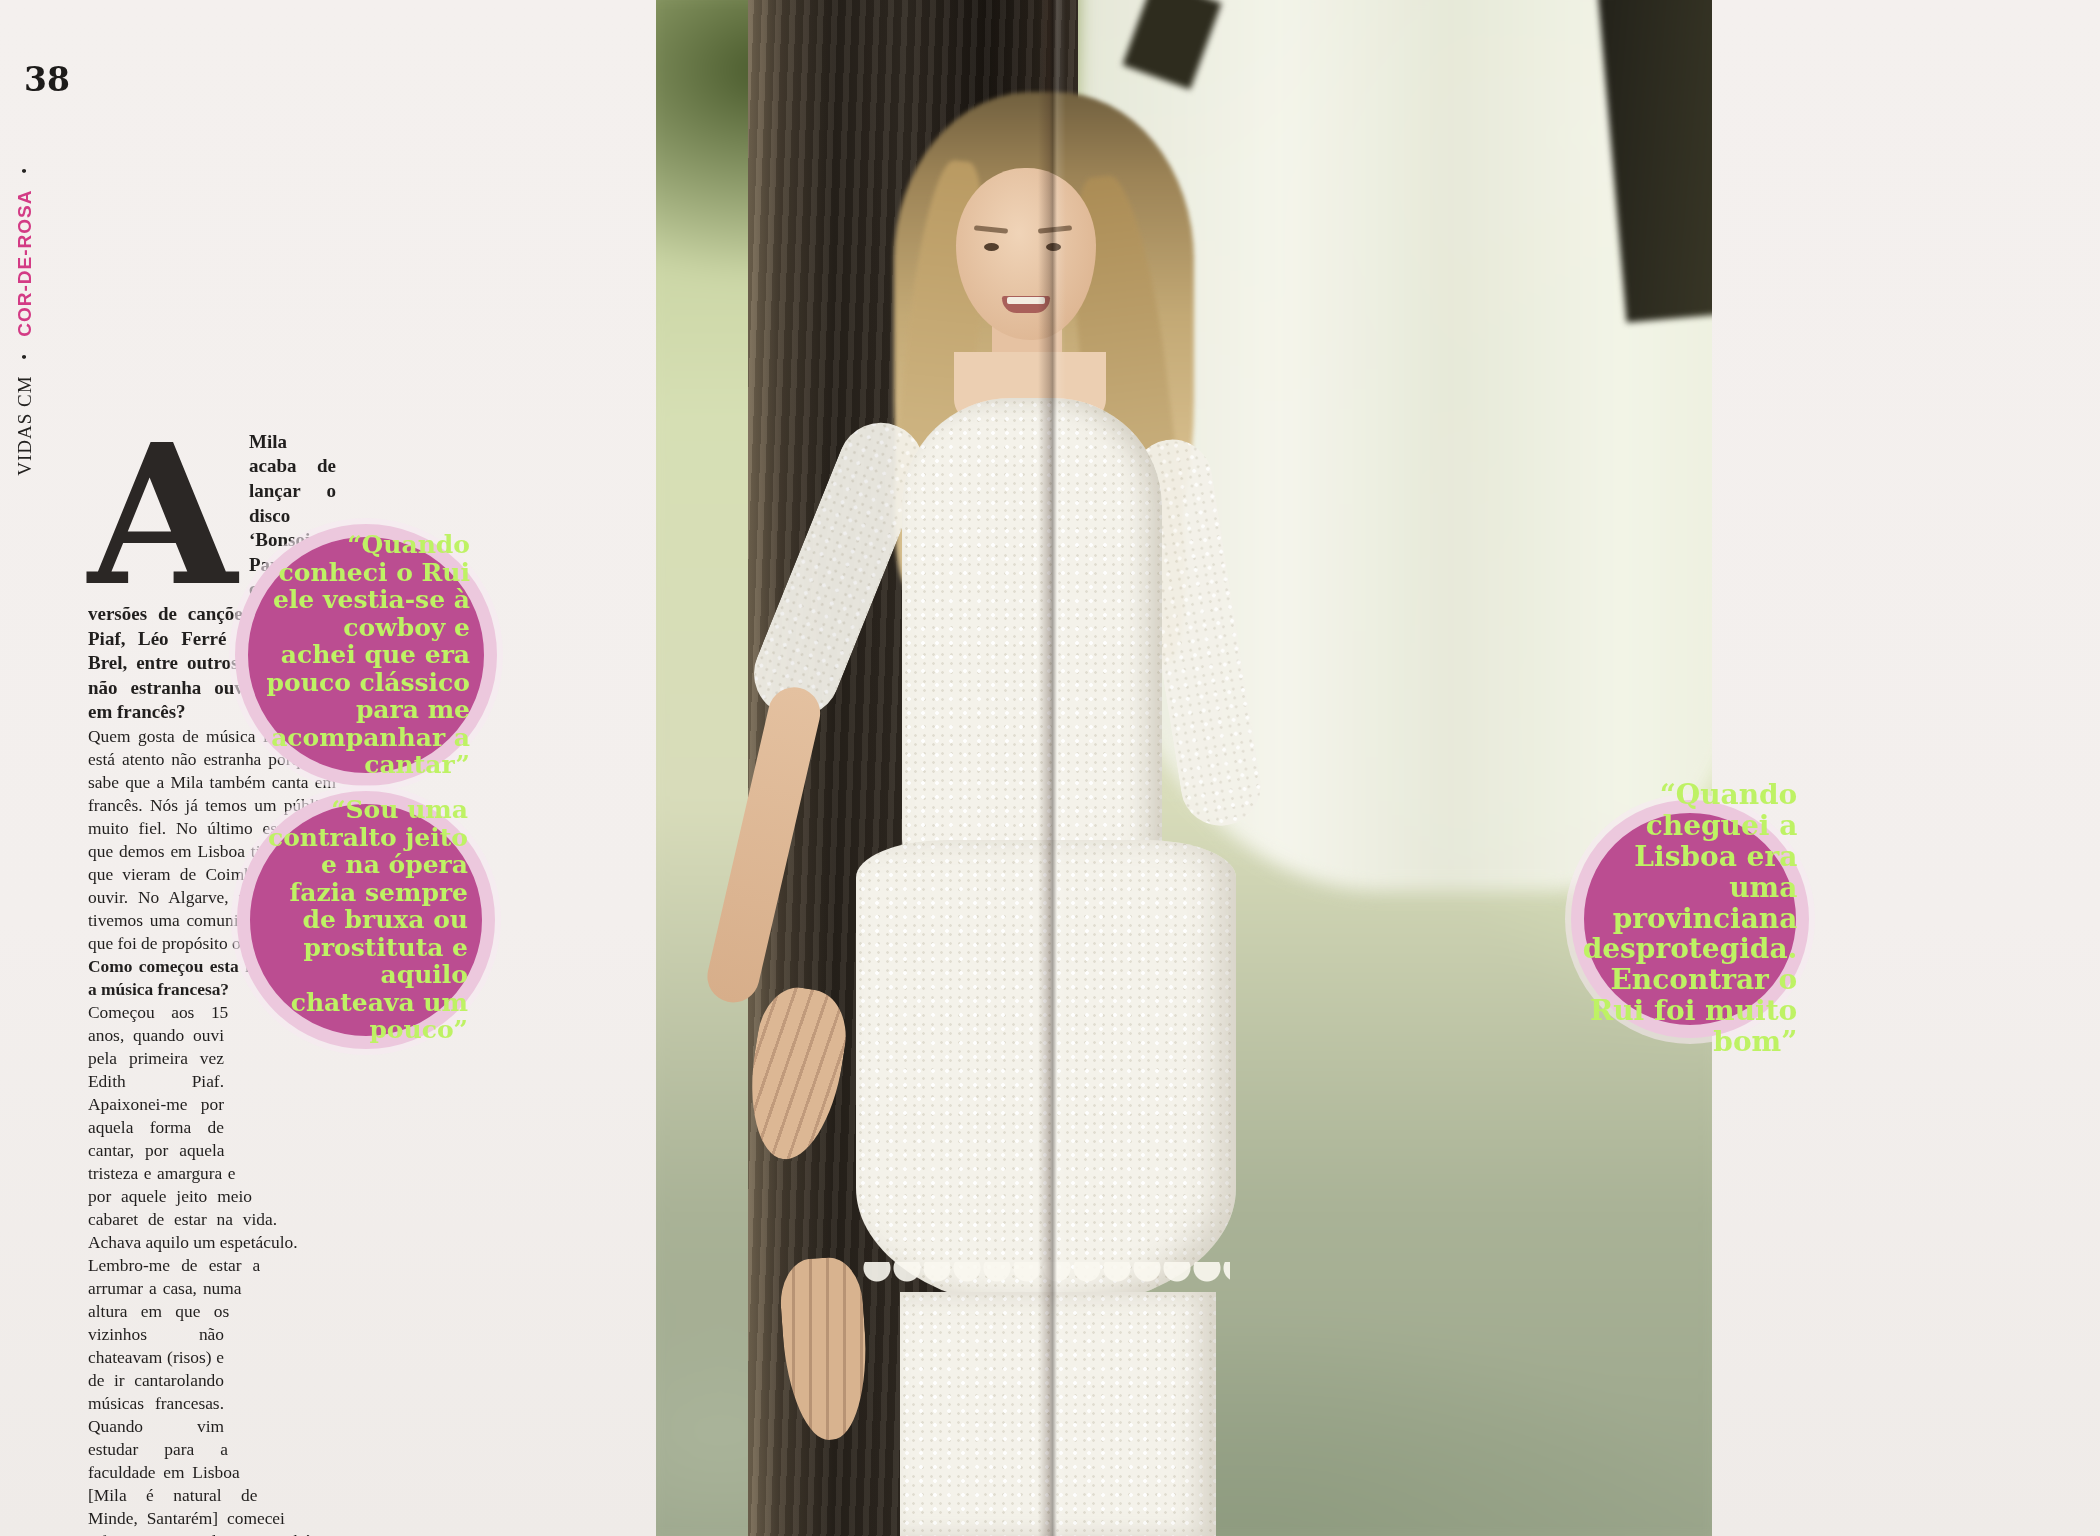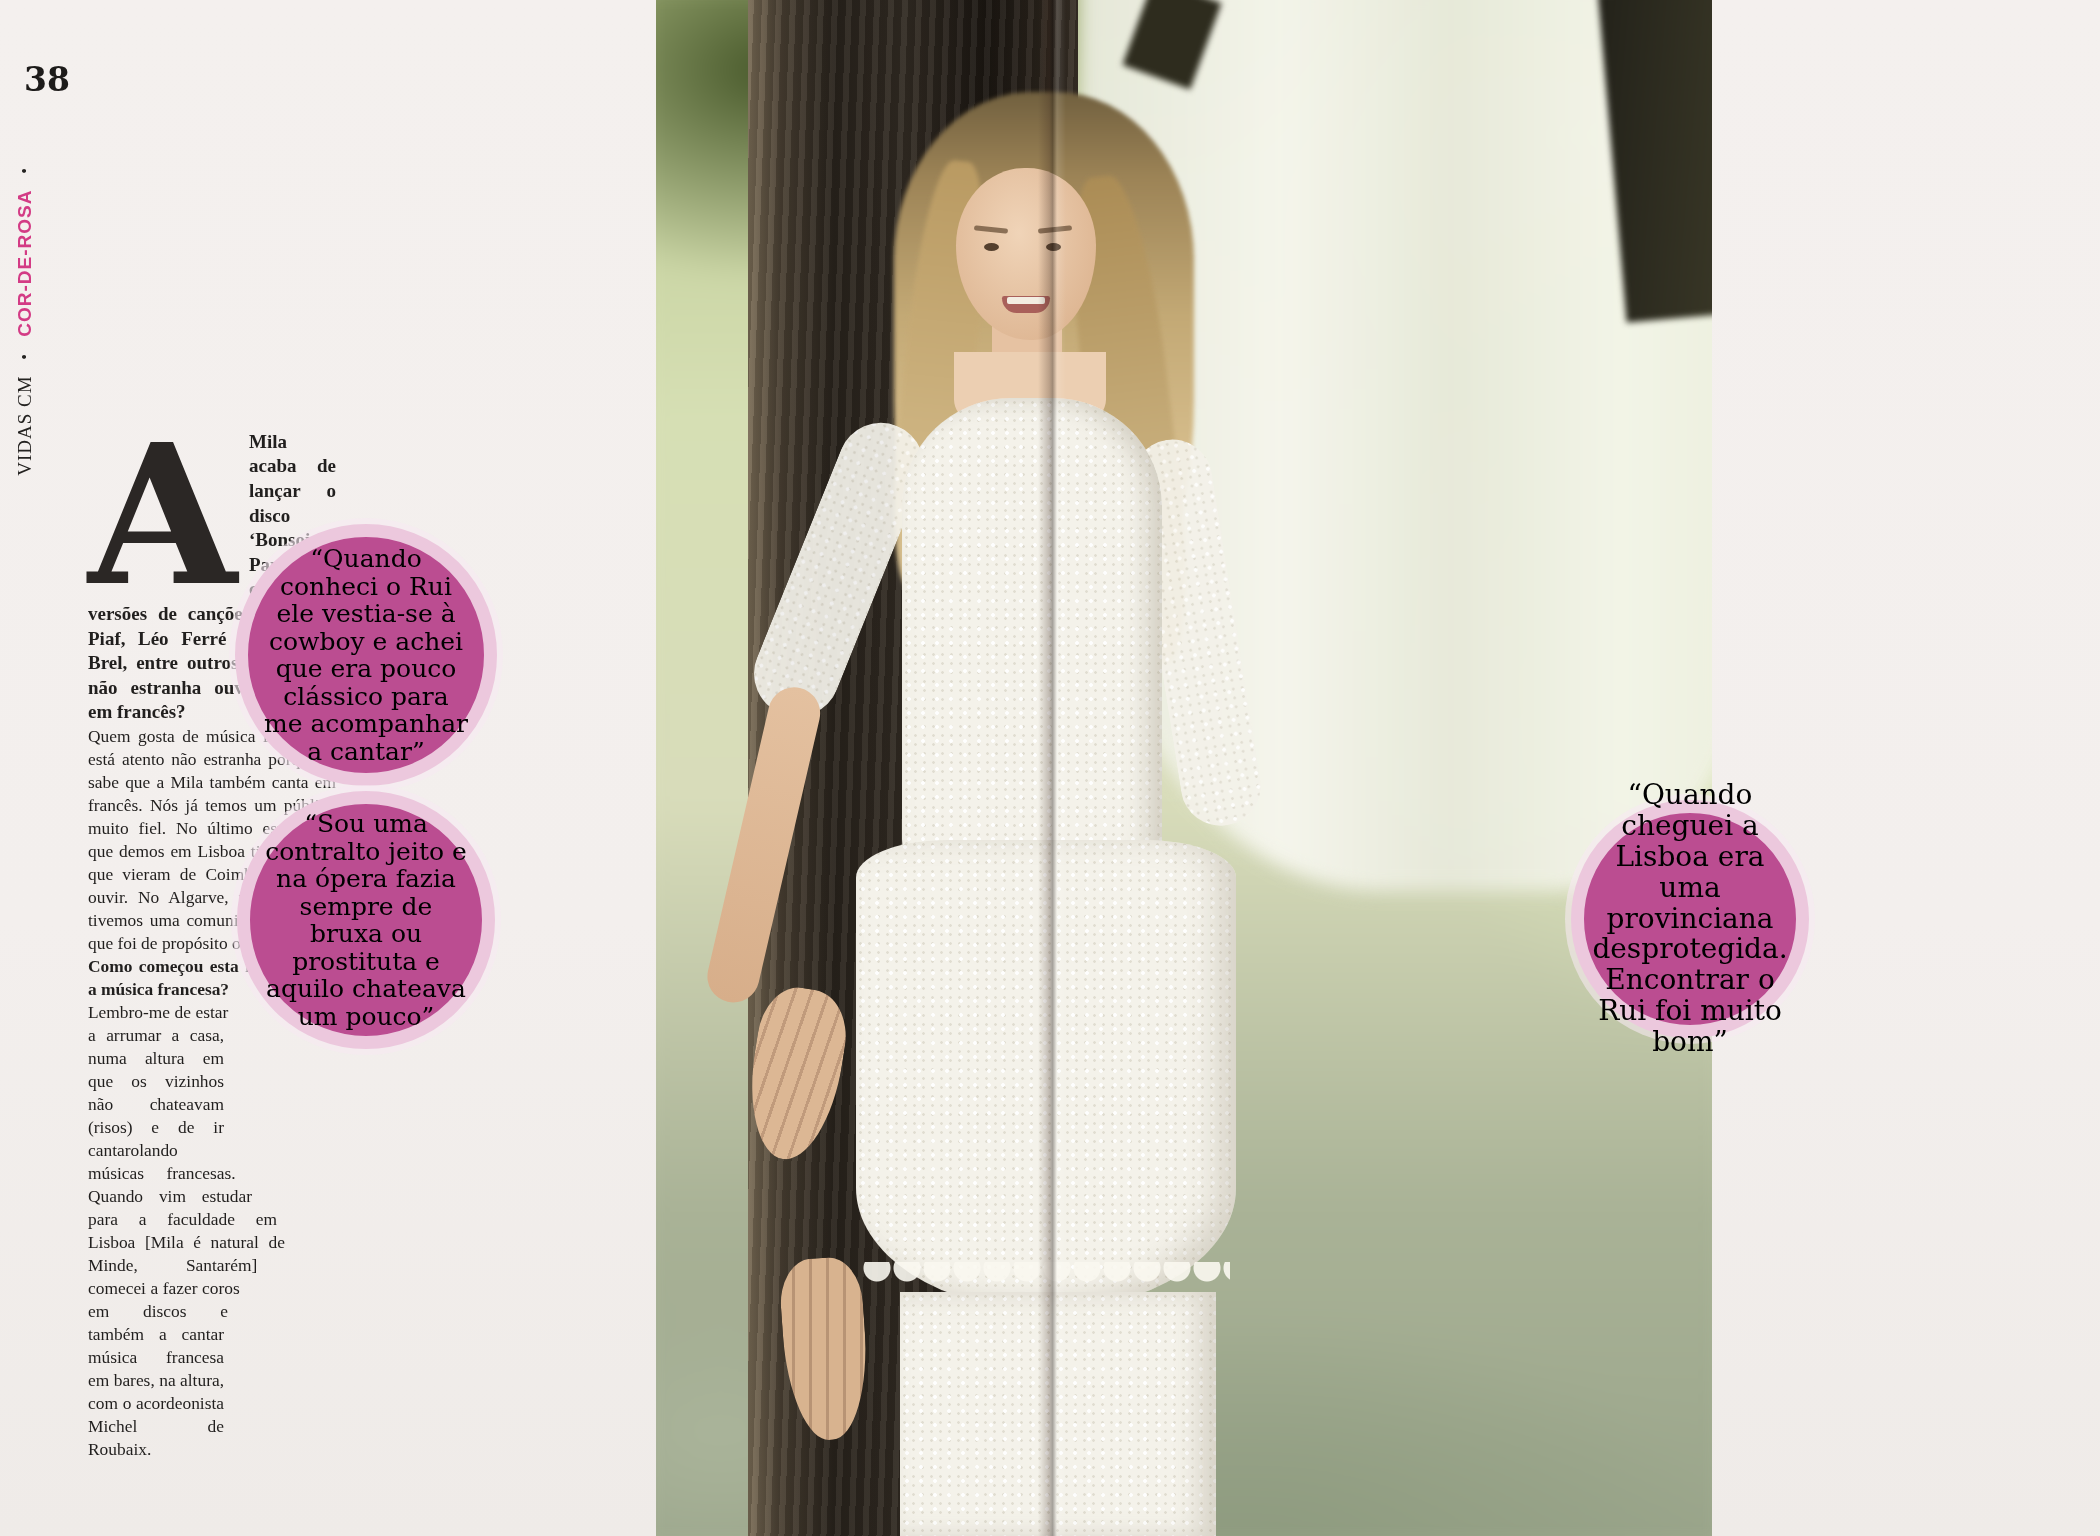--- a/index.html
+++ b/index.html
@@ -28,22 +28,22 @@
   
   .sp{shape-margin:7px;}
   .sp-r{float:right;}
   #sp1{width:112px;height:250px;shape-outside:circle(144px at 142px 85px);}
   #sp2{clear:right;width:112px;height:280px;shape-outside:circle(142px at 142px 128px);}
   
   .pull-quote{position:absolute;border-radius:50%;background:#bb4d91;
     border:13px solid #ecc8dd;box-shadow:0 0 0 6px rgba(246,233,241,.6);
     display:flex;align-items:center;justify-content:center;text-align:center;
     z-index:6;}
-  .pull-quote p{margin:0;padding:14px;color:#000000;font-family:"DejaVu Serif",serif;
-    font-weight:400;font-size:25px;line-height:1.1;}
+  .pull-quote p{margin:0;padding:14px;color:#bef264;font-family:"DejaVu Serif",serif;
+    font-weight:700;font-size:25px;line-height:1.1;text-align:right;}
   #pq1{left:235px;top:524px;width:236px;height:236px;}
   #pq2{left:237px;top:791px;width:232px;height:232px;}
   #pq3{left:1571px;top:800px;width:212px;height:212px;}
   #pq3 p{font-size:28px;}
   
   #photo{position:absolute;left:656px;top:0;width:1056px;height:1536px;overflow:hidden;background:#cfd8ac;z-index:1;}
   #photo div{position:absolute;}
   .ph-bg{inset:-24px;filter:blur(14px);
     background:
       radial-gradient(420px 300px at 12% 6%, rgba(62,79,34,.92), transparent 70%),
@@ -158,20 +158,21 @@
   <span class="sb-pink">COR-DE-ROSA</span>
   <span class="sb-dot">•</span>
 </div>
 
 <div class="col txt" id="col1">
   <div class="dropcap">A</div>
   <p class="intro">Mila acaba de lançar o disco ‘Bonsoir Paris’, com versões de canções de Edith Piaf, Léo Ferré ou Jacques Brel, entre outros. O público não estranha ouvi-la cantar em francês?</p>
   <p>Quem gosta de música francesa e está atento não estranha porque já sabe que a Mila também canta em francês. Nós já temos um público muito fiel. No último espetáculo que demos em Lisboa tive pessoas que vieram de Coimbra para me ouvir. No Algarve, por exemplo, tivemos uma comunidade francesa que foi de propósito ouvir-nos.</p>
   <p class="q">Como começou esta relação com a música francesa?</p>
   <div class="sp sp-r" id="sp1"></div>
+  <p>Começou aos 15 anos, quando ouvi pela primeira vez Edith Piaf. Apaixonei-me por aquela forma de cantar, por aquela tristeza e amargura e por aquele jeito meio cabaret de estar na vida. Achava aquilo um espetáculo.</p>
   <div class="sp sp-r" id="sp2"></div>
   <p>Lembro-me de estar a arrumar a casa, numa altura em que os vizinhos não chateavam (risos) e de ir cantarolando músicas francesas. Quando vim estudar para a faculdade em Lisboa [Mila é natural de Minde, Santarém] comecei a fazer coros em discos e também a cantar música francesa em bares, na altura, com o acordeonista Michel de Roubaix.</p>
 
 </div>
 
 <div class="pull-quote" id="pq1">
   <p>“Quando conheci o Rui ele vestia-se à cowboy e achei que era pouco clássico para me acompanhar a cantar”</p>
 </div>
 <div class="pull-quote" id="pq2">
   <p>“Sou uma contralto jeito e na ópera fazia sempre de bruxa ou prostituta e aquilo chateava um pouco”</p>

